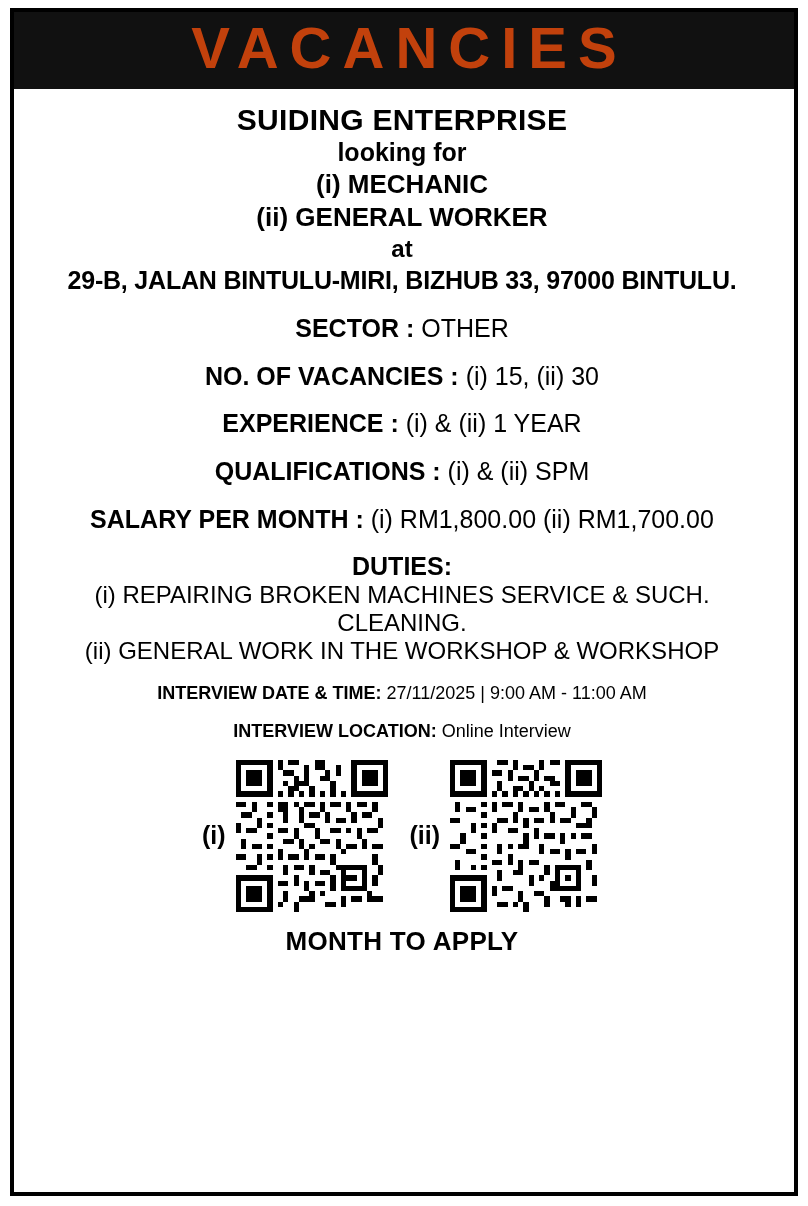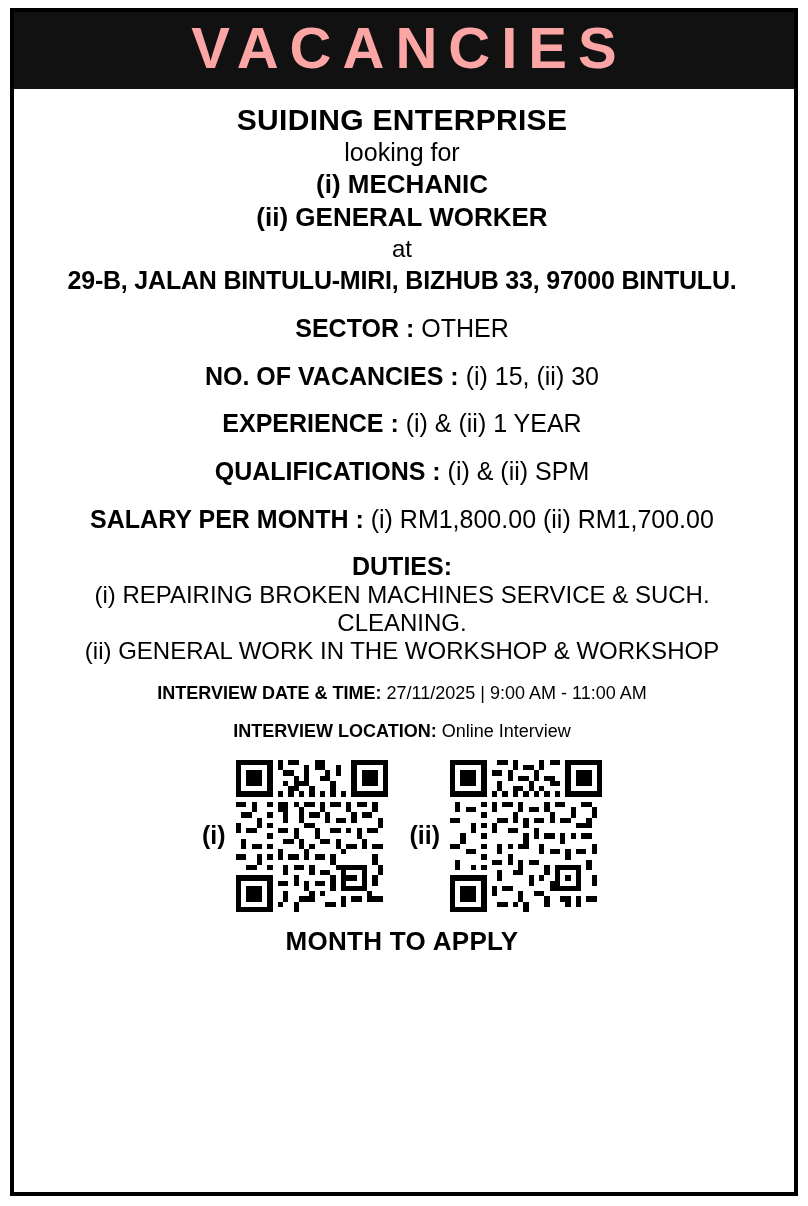--- a/index.html
+++ b/index.html
@@ -26,21 +26,21 @@
     box-sizing: border-box;
     border: 4px solid #000000;
     width: 100%;
     height: 100%;
     display: flex;
     flex-direction: column;
     background: #ffffff;
   }
   .banner {
     background: #111111;
-    color: #fca5a5;
+    color: #c2410c;
     text-align: center;
     padding: 6px 0 10px 0;
     flex: 0 0 auto;
   }
   .banner-title {
     font-size: 58px;
     font-weight: bold;
     letter-spacing: 11px;
     line-height: 1.05;
     font-family: "Liberation Sans", sans-serif;
@@ -55,31 +55,31 @@
     flex-direction: column;
   }
   .company {
     font-size: 30px;
     font-weight: bold;
     letter-spacing: 0.3px;
     margin-top: 4px;
   }
   .lookingfor {
     font-size: 25px;
-    font-weight: normal;
+    font-weight: bold;
     margin-top: 1px;
   }
   .role {
     font-size: 26px;
     font-weight: bold;
     margin-top: 2px;
   }
   .at {
     font-size: 24px;
-    font-weight: normal;
+    font-weight: bold;
     margin-top: 2px;
   }
   .address {
     font-size: 25px;
     font-weight: bold;
     margin-top: 3px;
     letter-spacing: -0.2px;
   }
   .field {
     margin-top: 19px;

